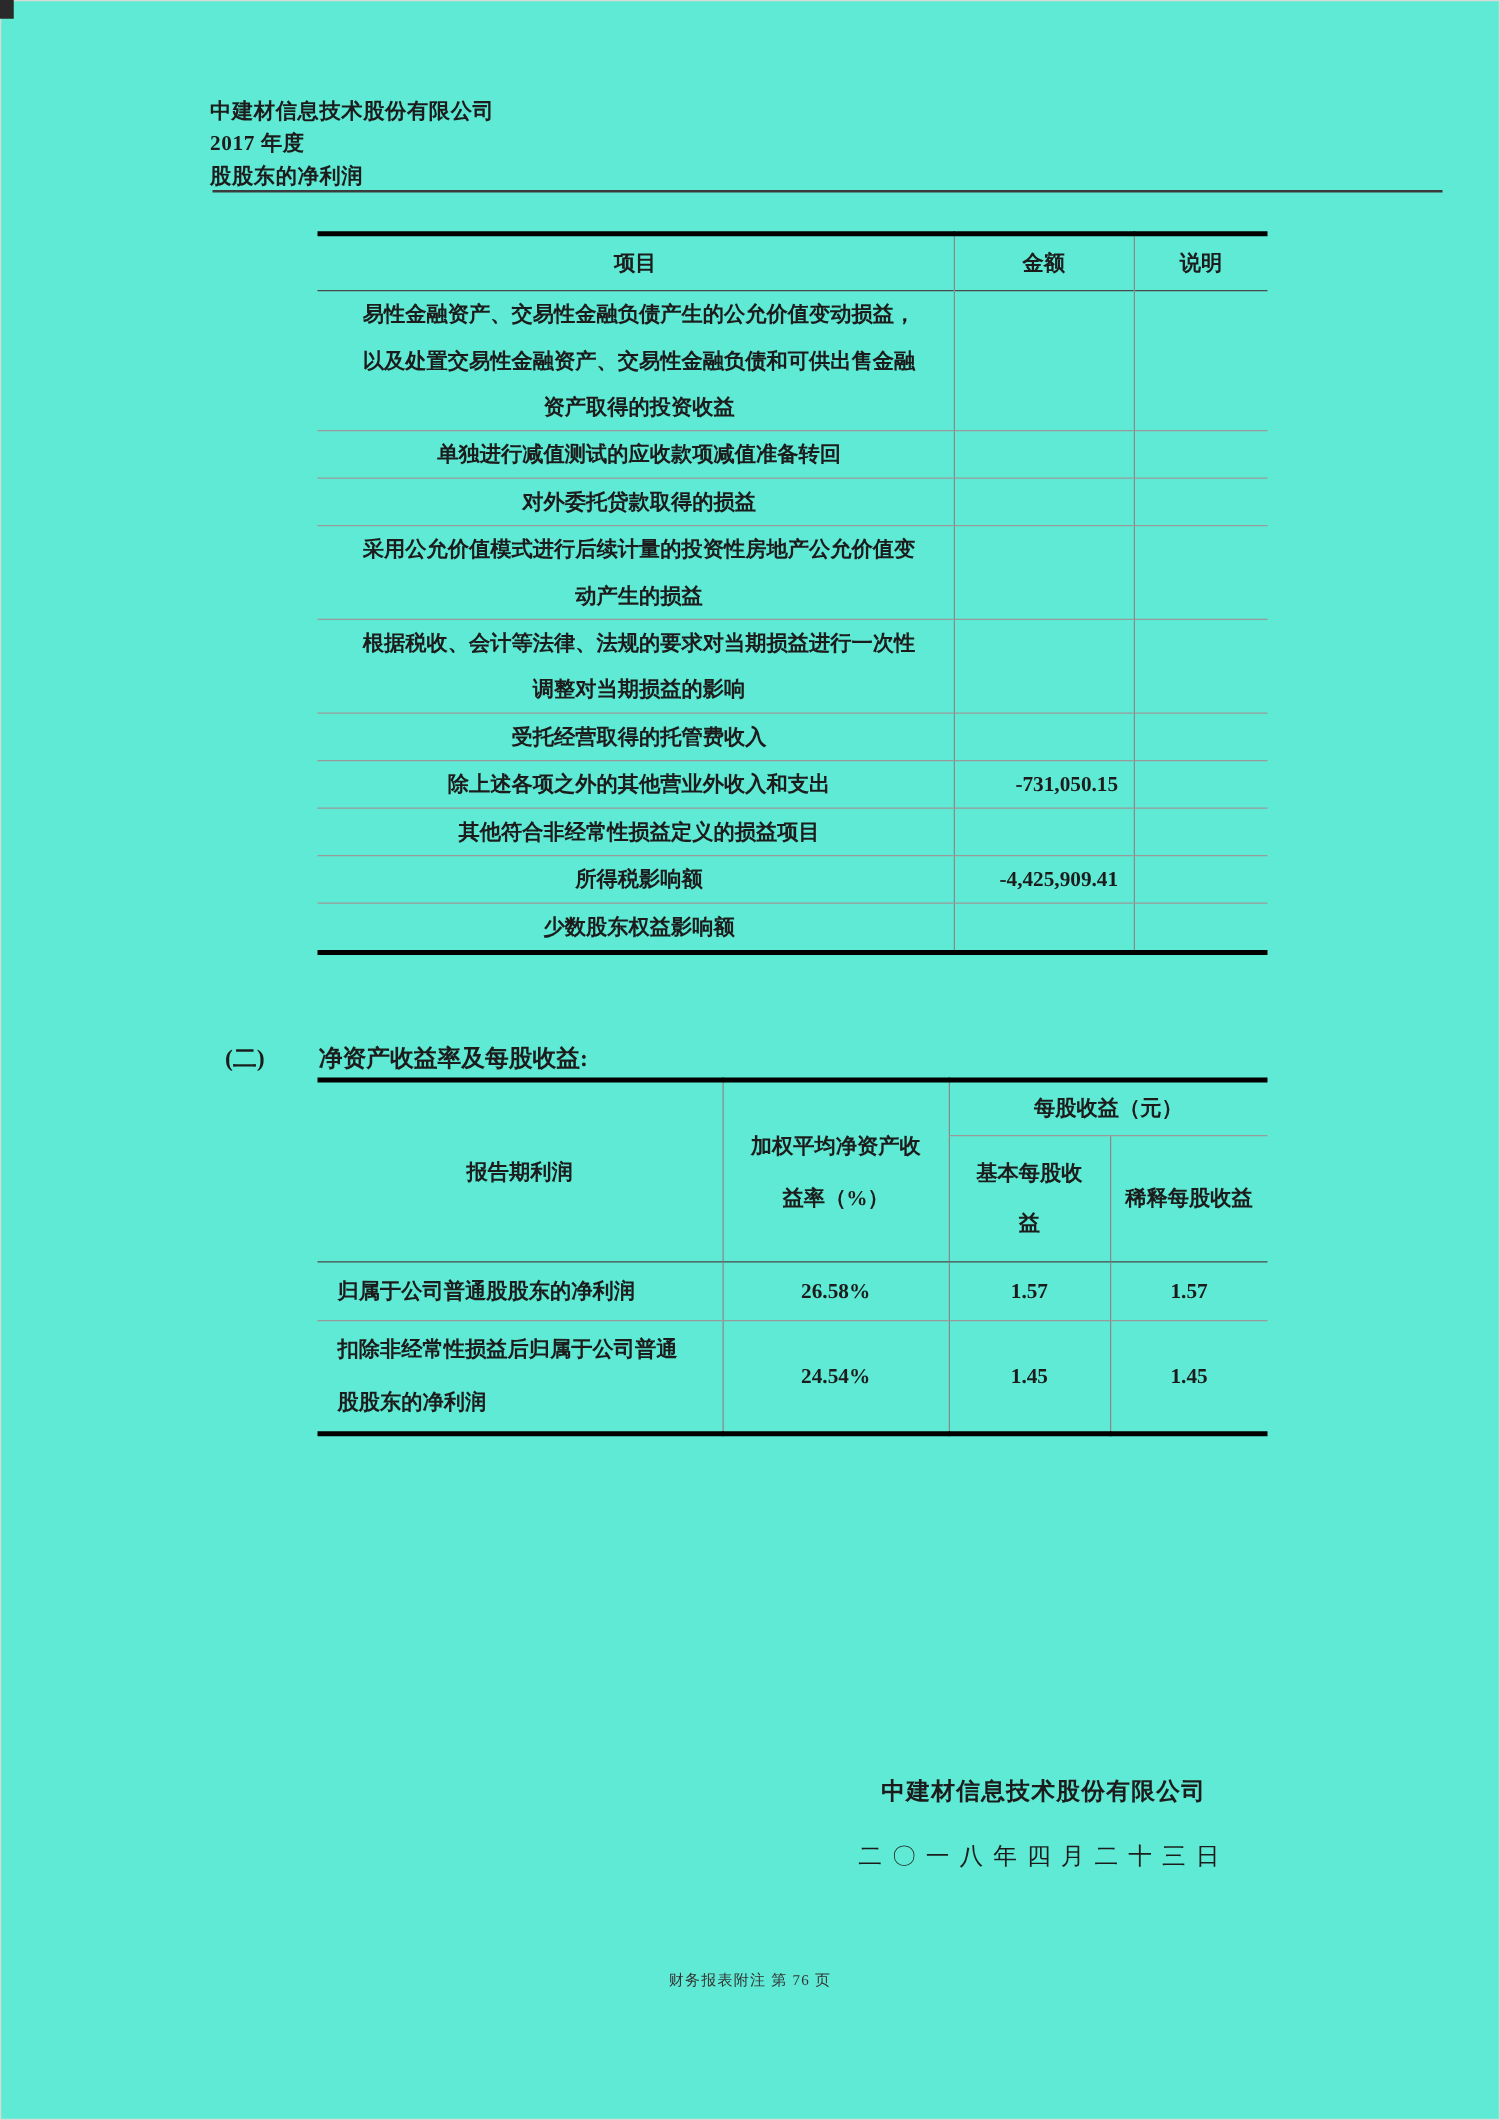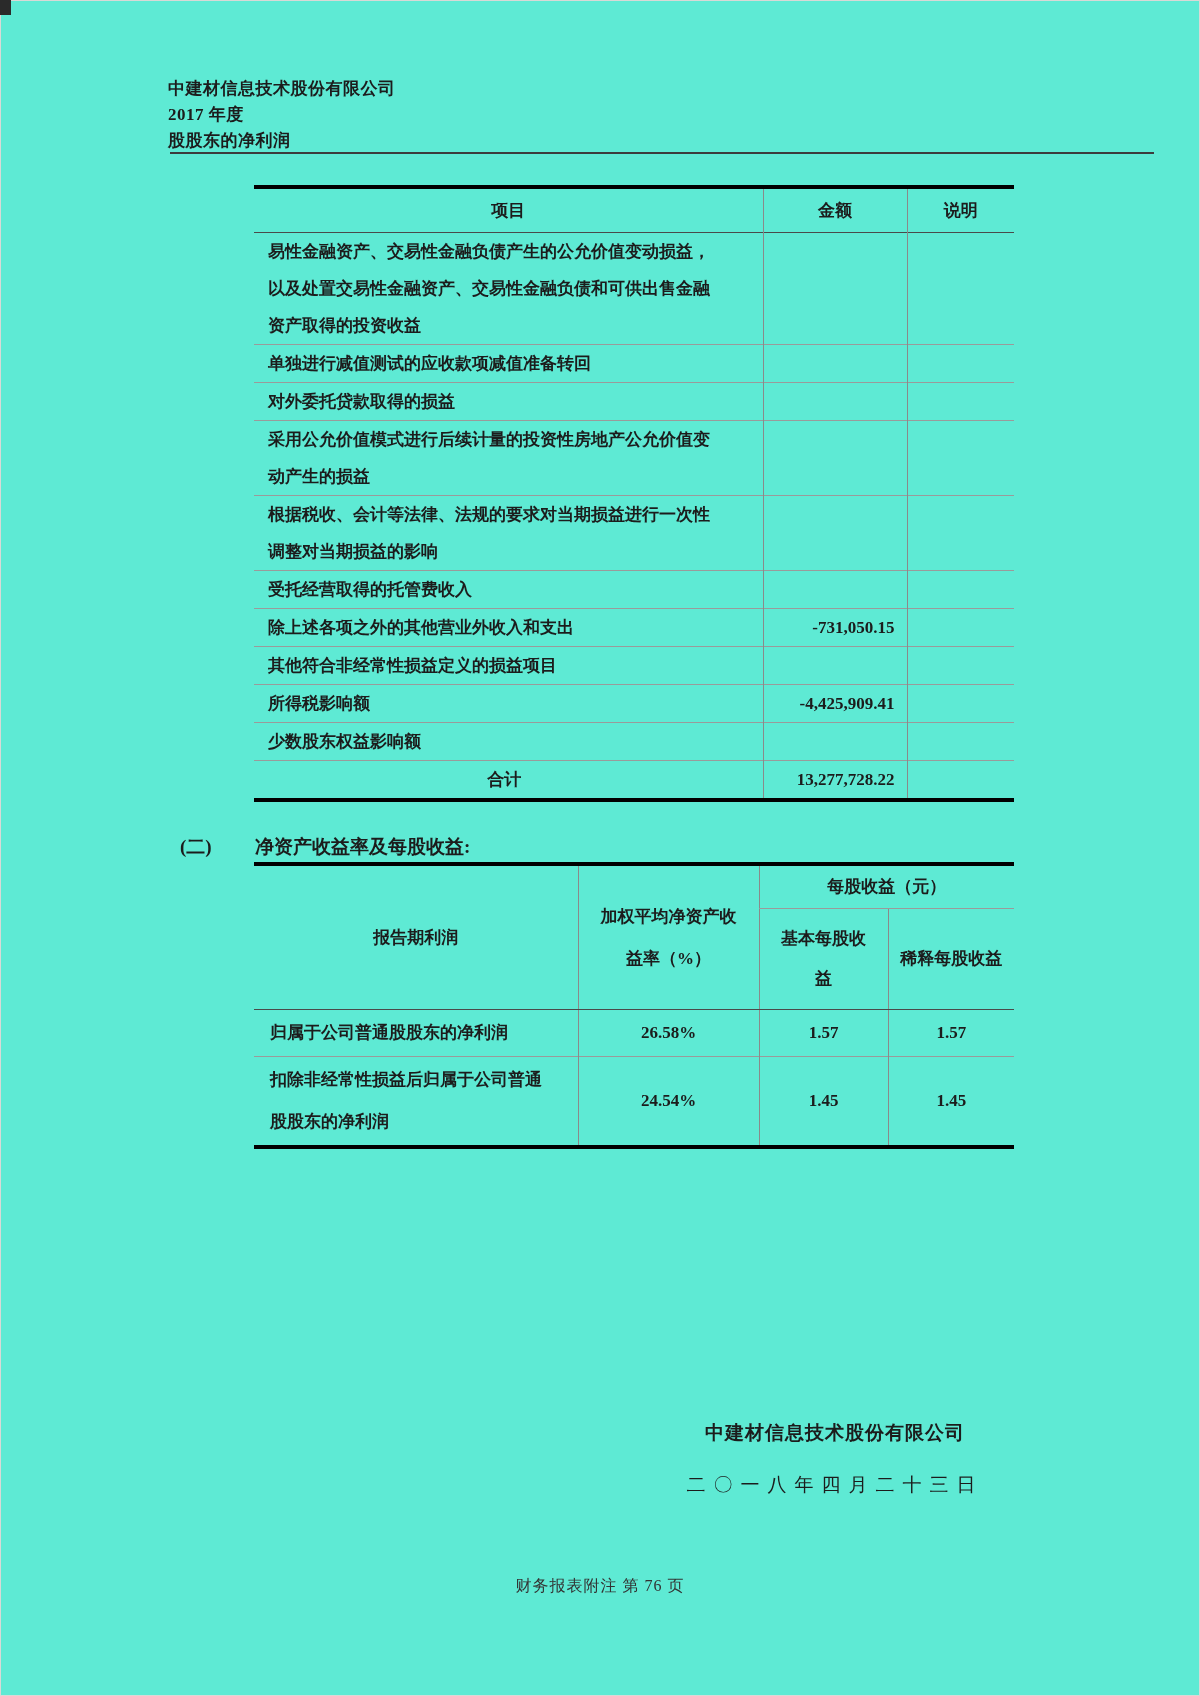--- a/index.html
+++ b/index.html
@@ -32,21 +32,21 @@
   td, th { font-weight: bold; font-size: 17px; padding: 0; vertical-align: middle; }
   .tbl { position: absolute; border-top: 4px solid #000; border-bottom: 4px solid #000; }
   .v { border-left: 1px solid #8a8a8a; }
   .rowline { border-bottom: 1px solid #9a9a9a; }
   .hdrline { border-bottom: 1px solid #4a4a4a; }
   .prewrap { white-space: pre-line; }
   
   .t1 { left: 254px; top: 185px; width: 760px; }
   .t1 td { line-height: 37px; }
   .t1 .th-row td { line-height: 43px; text-align: center; }
-  .t1 .item { padding-left: 14px; padding-right: 8px; text-align: left; }
+  .t1 .item { padding-left: 14px; padding-right: 8px; text-align: center; }
   .t1 .amount { text-align: right; padding-right: 12px; }
   .t1 .note { text-align: center; }
   .t1 .total-label { text-align: center; padding-left: 0; }
   
   .section-heading {
     position: absolute; top: 834px;
     font-size: 19px; font-weight: bold;
   }
   .sec-index { left: 180px; }
   .sec-title { left: 255px; }
@@ -64,21 +64,21 @@
   
   .signature {
     position: absolute; left: 620px; top: 1420px; width: 430px;
     text-align: center; font-size: 19px;
   }
   .sig-company { font-weight: bold; letter-spacing: 1px; }
   .sig-date { margin-top: 26px; letter-spacing: 8px; }
   
   .page-footer {
     position: absolute; left: 0; top: 1576px; width: 1200px;
-    text-align: center; font-size: 16px; color: #333;
+    text-align: center; font-size: 12px; color: #333;
     letter-spacing: 1px;
   }
 </style>
 </head>
 <body>
 
 <div class="page">
 
   <div class="corner-artifact"></div>
 
@@ -146,25 +146,20 @@
       <td class="v note"></td>
     </tr>
     <tr class="rowline">
       <td class="item">所得税影响额</td>
       <td class="v amount">-4,425,909.41</td>
       <td class="v note"></td>
     </tr>
     <tr class="rowline">
       <td class="item">少数股东权益影响额</td>
       <td class="v amount"></td>
-      <td class="v note"></td>
-    </tr>
-    <tr>
-      <td class="item total-label">合计</td>
-      <td class="v amount">13,277,728.22</td>
       <td class="v note"></td>
     </tr>
   </tbody>
     </table>
 
   <div class="section-heading sec-index">(二)</div>
   <div class="section-heading sec-title">净资产收益率及每股收益:</div>
 
   <table class="tbl t2">
     <colgroup>

